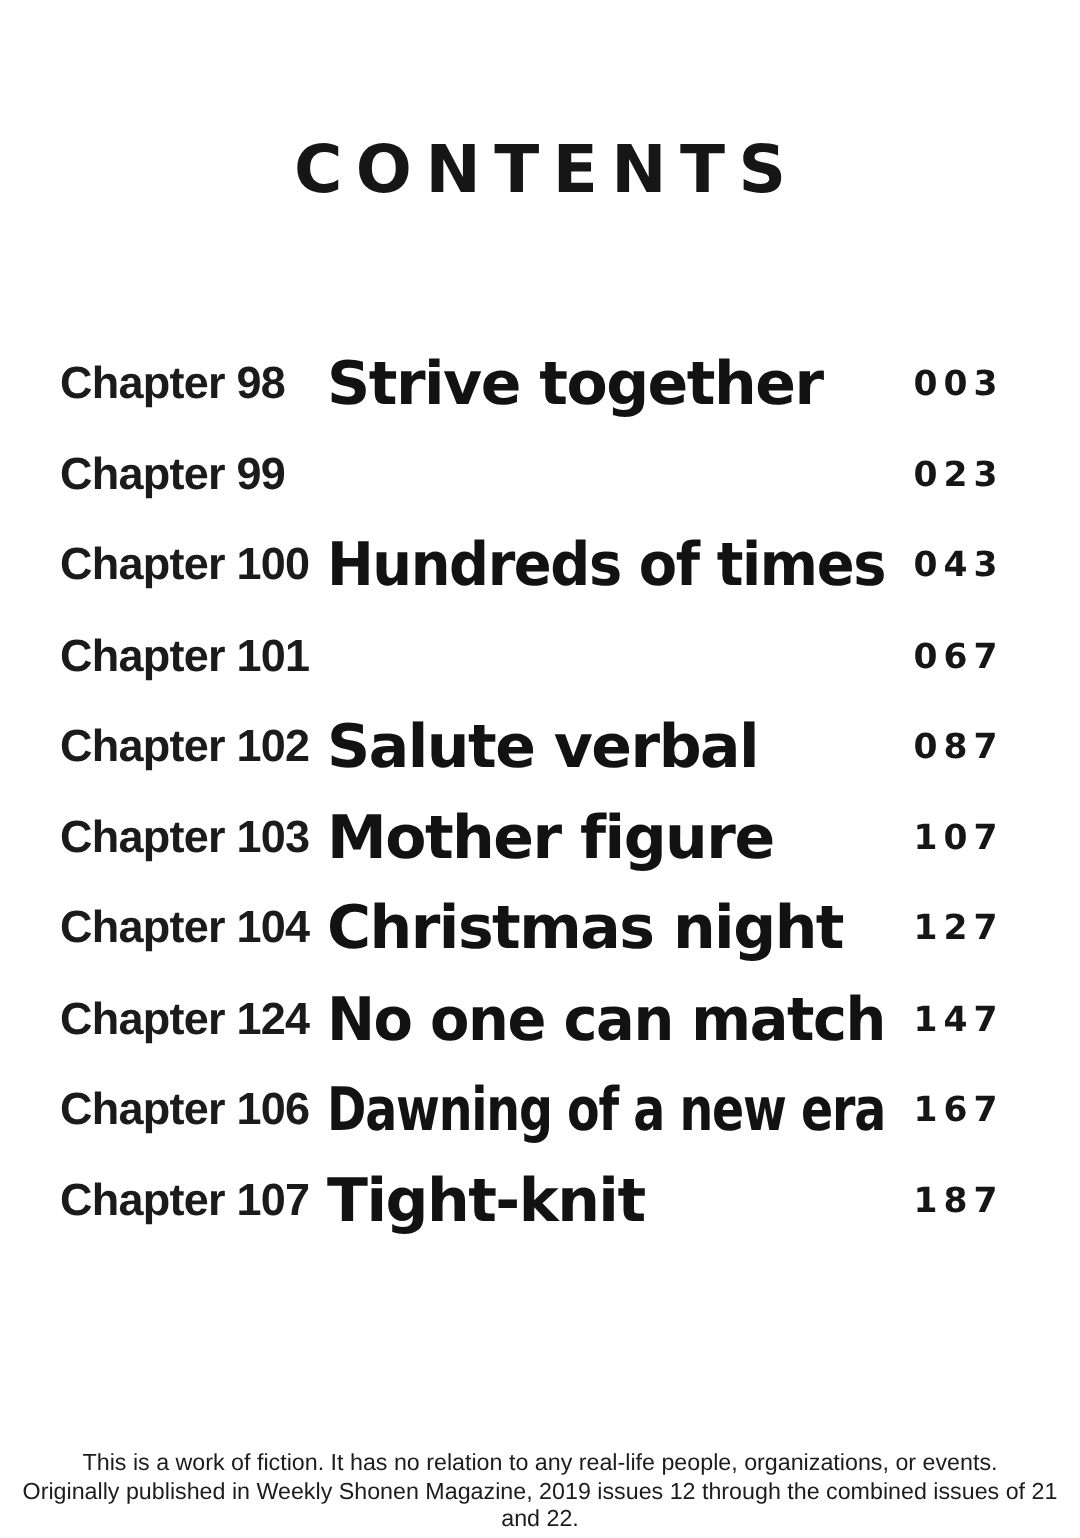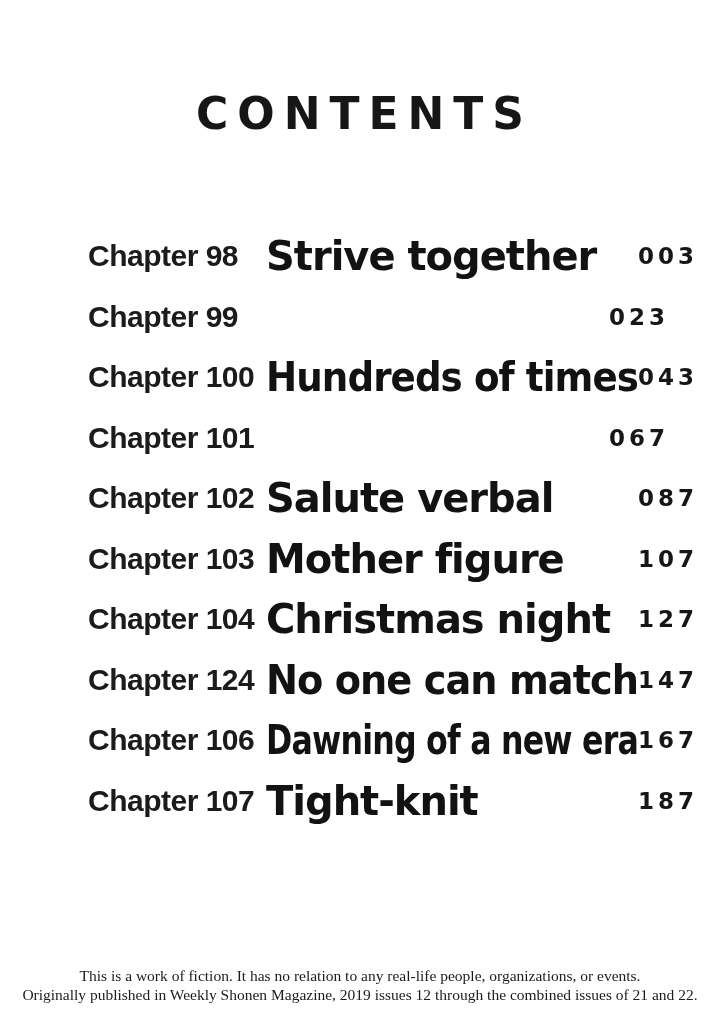--- a/index.html
+++ b/index.html
@@ -36,21 +36,21 @@
     top: 226px;
     left: 0;
     right: 0;
   }
   .row {
     display: flex;
     align-items: center;
     height: 60.5px;
   }
   .chapter {
-    margin-left: 88px;
+    margin-left: 40px;
     width: 178px;
     flex: 0 0 178px;
     font-family: "Liberation Sans", sans-serif;
     font-weight: 700;
     font-size: 30px;
     letter-spacing: -0.5px;
     white-space: nowrap;
     color: #1b1b1b;
   }
   .title-wrap {
@@ -78,21 +78,21 @@
     letter-spacing: 4px;
     white-space: nowrap;
     color: #161616;
   }
   .footer {
     position: absolute;
     top: 967px;
     left: 0;
     right: 0;
     text-align: center;
-    font-family: Liberation Serif, serif;
+    font-family: Liberation Sans, sans-serif;
     font-size: 15.5px;
     line-height: 18.5px;
     color: #1c1c1c;
   }
   .footer p { margin: 0; }
 </style>
 </head>
 <body>
 
 <div class="page">

